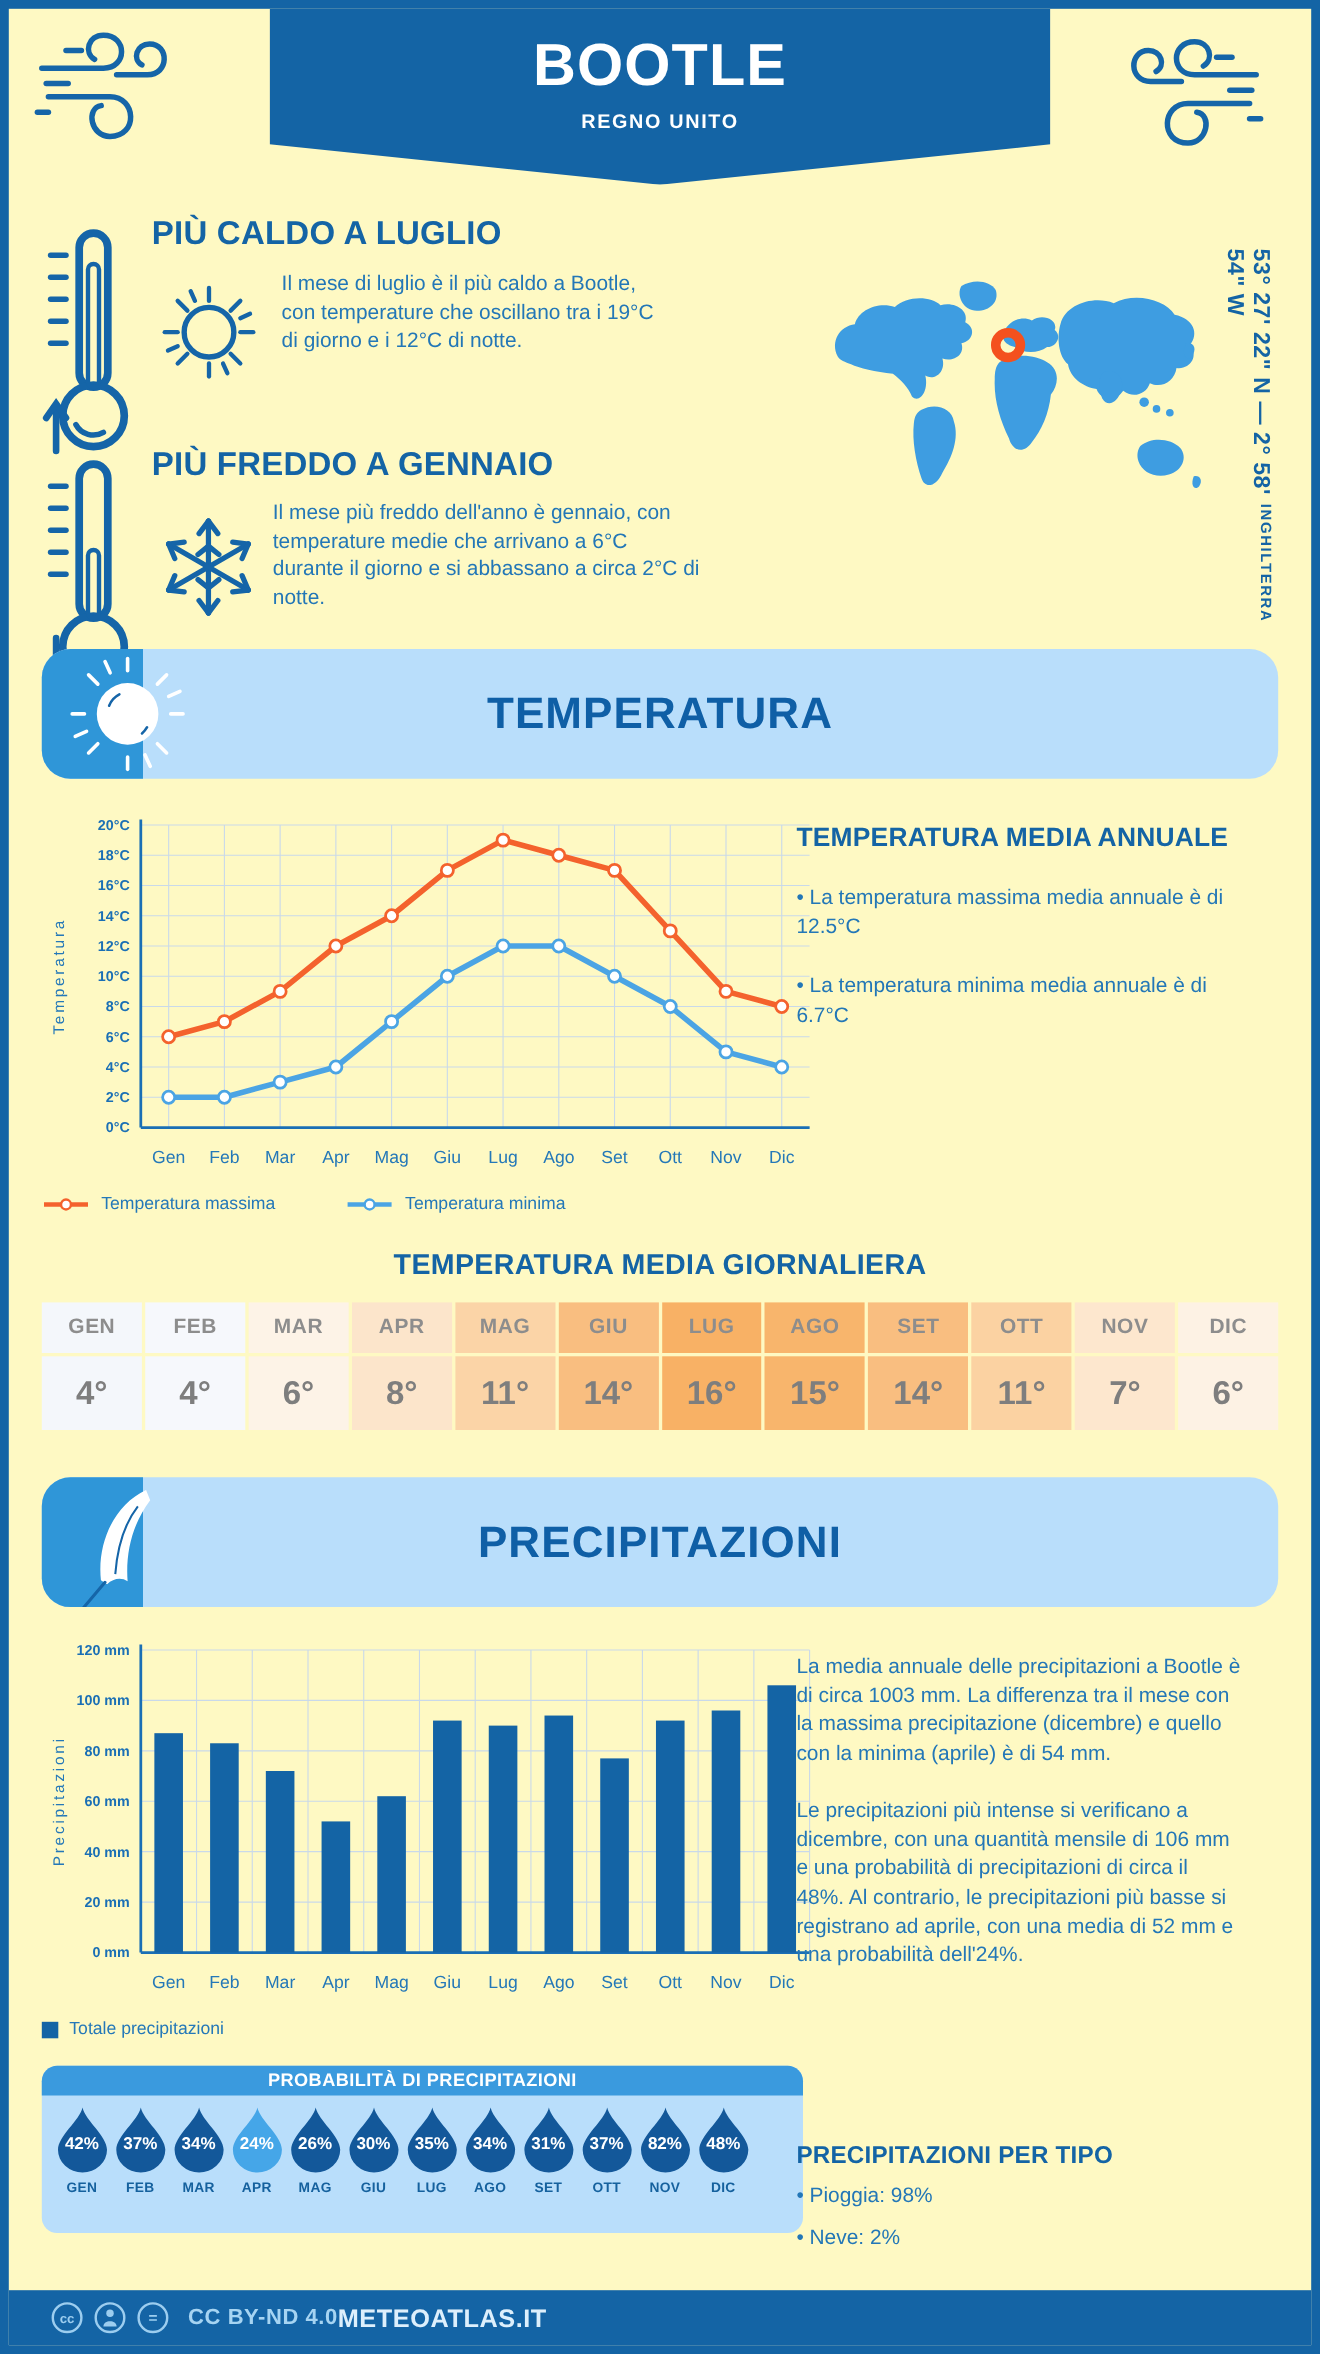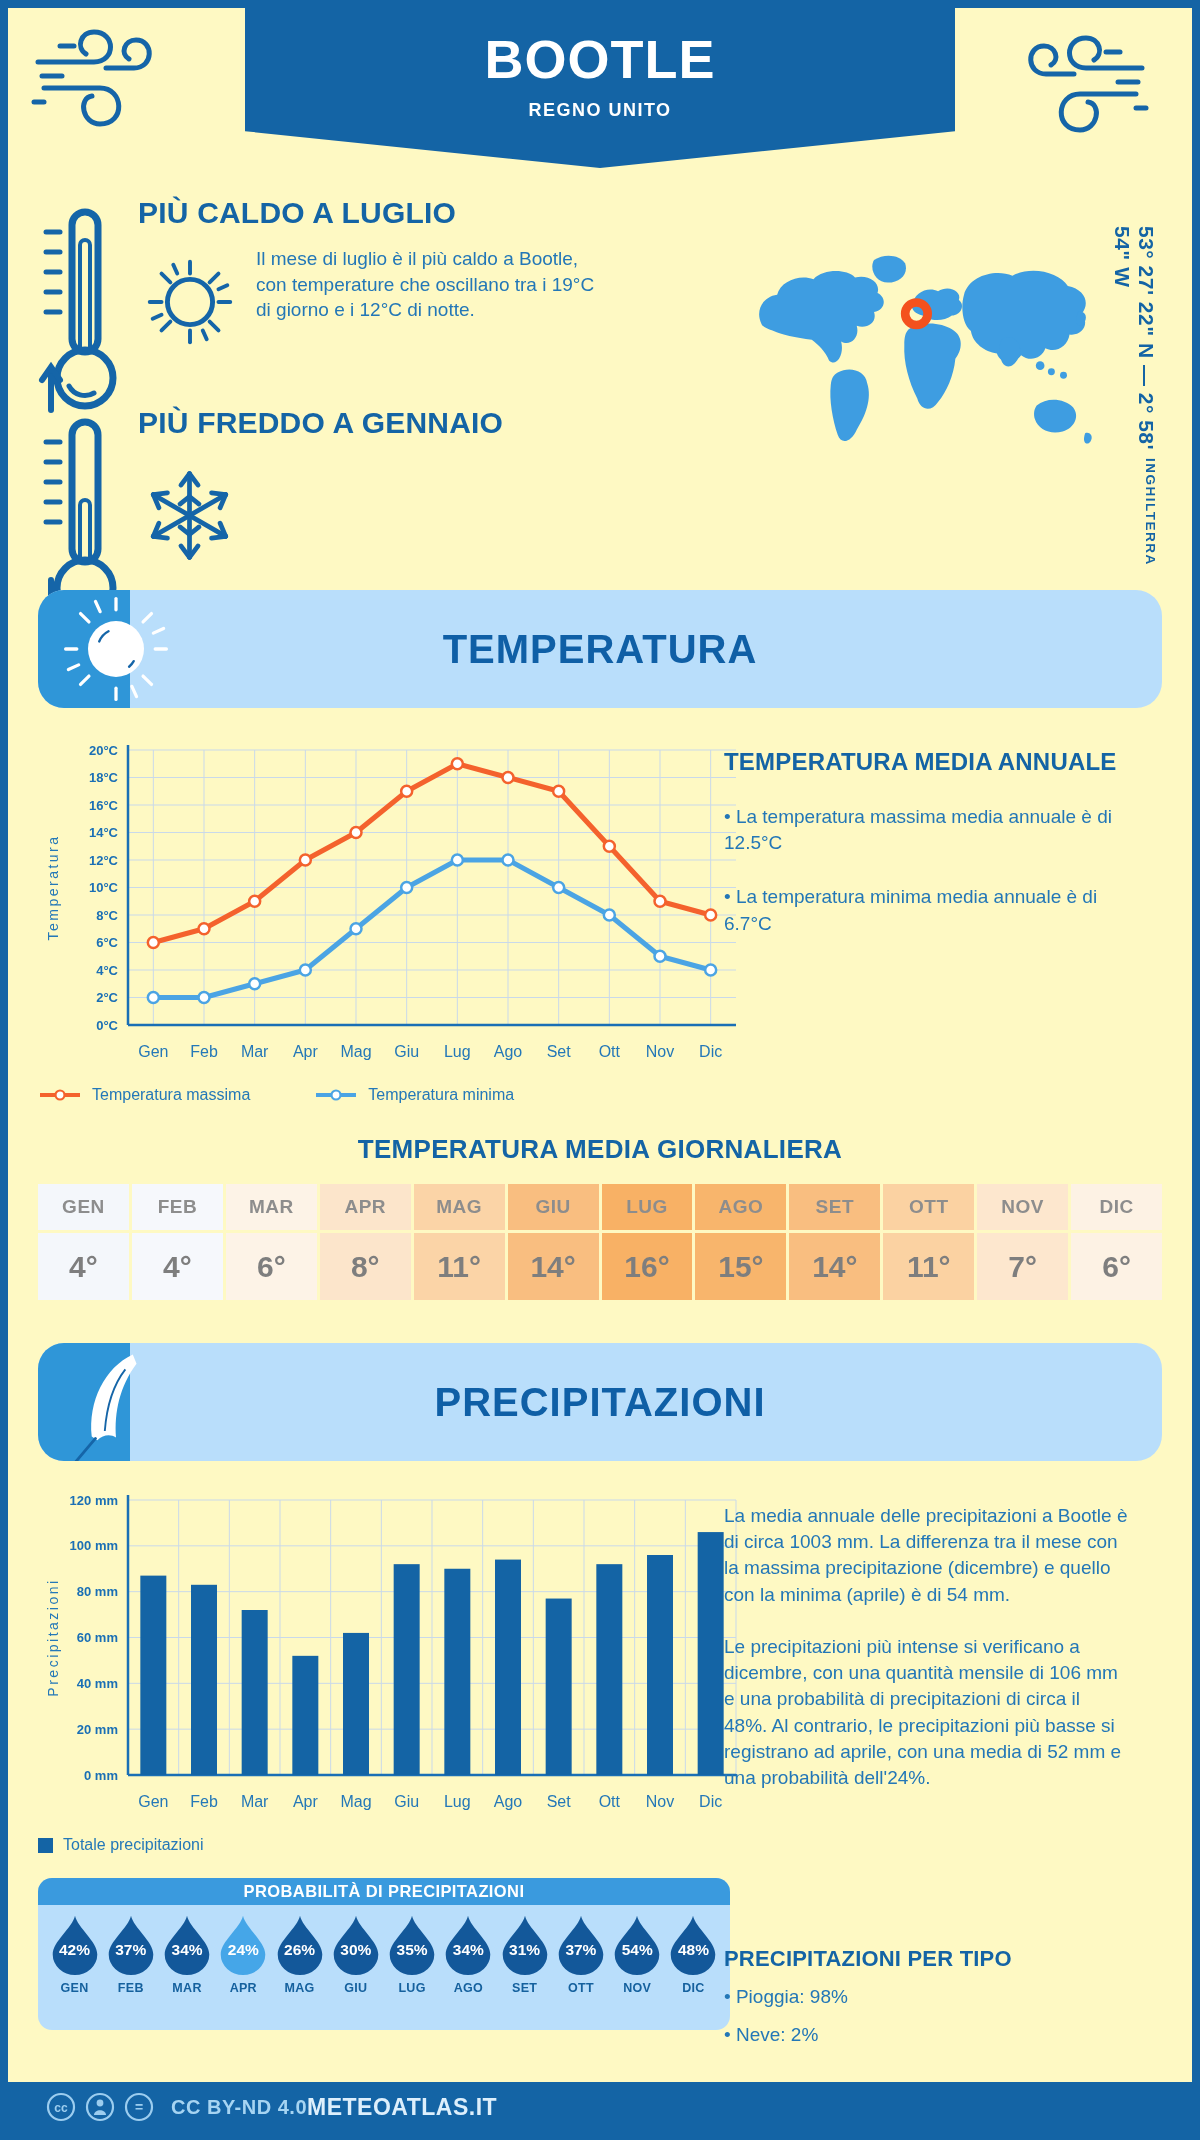--- a/index.html
+++ b/index.html
@@ -81,21 +81,21 @@
   .month-table{position:absolute;left:30px;top:1176px;width:1124px;height:116px;display:flex;gap:3px;}
   .mt-col{flex:1;display:flex;flex-direction:column;gap:3px;text-align:center;}
   .mt-head{height:46px;display:flex;align-items:center;justify-content:center;
     font-size:19px;font-weight:700;color:#8D8D8D;letter-spacing:0.5px;}
   .mt-val{flex:1;display:flex;align-items:center;justify-content:center;
     font-size:30px;font-weight:700;color:#7E7E7E;}
   
   .prob-panel{position:absolute;left:30px;top:1870px;width:692px;height:152px;background:#B9DEFB;border-radius:14px;}
   .prob-header{height:27px;background:#3A9ADE;border-radius:14px 14px 0 0;display:flex;align-items:center;justify-content:center;
     color:#fff;font-size:16.5px;font-weight:700;letter-spacing:0.4px;}
-  .drops-row{display:flex;justify-content:space-between;padding:9px 10px 6px 10px;}
+  .drops-row{display:flex;justify-content:flex-start;padding:9px 10px 6px 10px;}
   .drop{position:relative;width:53px;text-align:center;}
   .drop-pct{position:absolute;top:27px;left:0;right:0;color:#fff;font-weight:700;font-size:15.5px;}
   .drop-month{display:block;margin-top:1px;color:#15619E;font-weight:700;font-size:12.5px;letter-spacing:0.3px;}
   
   .footer{position:absolute;left:0;right:0;bottom:0;height:50px;background:#1464A5;
     display:flex;align-items:center;justify-content:flex-start;padding:0 38px;}
   .footer-left{display:flex;align-items:center;gap:9px;}
   .cc-text{color:#A6D4F2;font-size:20px;font-weight:700;letter-spacing:0.5px;margin-left:8px;}
   .footer-site{color:#DDEFFC;font-size:23px;font-weight:800;letter-spacing:0.5px;}
 </style>
@@ -216,20 +216,21 @@
         </g>
         <g transform="rotate(120 50 50)">
           <path d="M50 6 V94"></path>
             <path d="M50 6 L41 18"></path>
             <path d="M50 6 L59 18"></path>
             <path d="M50 94 L41 82"></path>
             <path d="M50 94 L59 82"></path>
         </g>
       </svg>
     </span>
+    <div class="fact-text">Il mese più freddo dell'anno è gennaio, con temperature medie che arrivano a 6°C durante il giorno e si abbassano a circa 2°C di notte.</div>
   </div>
 
   <div class="map-wrap">
     <svg width="372" height="302" viewBox="0 0 430 260">
       <g fill="#3E9DE1">
         <path d="M18 92 C10 76 20 60 36 58 C40 42 62 34 78 40 C90 28 116 28 126 38 C142 34 156 44 152 56 C164 62 160 76 148 78 C152 90 140 98 128 94 C132 108 120 118 110 112 C114 128 104 142 96 134 C92 124 84 116 76 110 C58 108 40 104 32 100 C26 98 20 96 18 92 Z"></path>
         <path d="M148 18 C160 10 178 12 184 22 C188 34 178 44 164 44 C150 44 142 28 148 18 Z"></path>
         <path d="M106 148 C120 140 138 146 140 160 C146 178 138 198 128 214 C122 228 110 232 106 220 C100 202 96 180 98 162 C99 154 101 151 106 148 Z"></path>
         <path d="M192 70 C194 56 210 48 222 54 C234 46 250 54 246 64 C254 70 248 82 238 82 C228 90 210 88 204 82 C196 80 191 76 192 70 Z"></path>
         <path d="M188 98 C202 88 226 90 238 98 C252 106 250 122 242 132 C240 152 232 170 222 182 C214 194 202 192 198 178 C188 158 182 136 183 116 C183 108 184 102 188 98 Z"></path>
@@ -582,21 +583,21 @@
      <svg width="48" height="62" viewBox="0 0 56 72">
        <path d="M28 2 C31 16 54 32 54 47 A26 24 0 1 1 2 47 C2 32 25 16 28 2 Z" fill="#13589A"></path>
      </svg>
      <span class="drop-pct">37%</span>
      <span class="drop-month">OTT</span>
    </div>
         <div class="drop">
      <svg width="48" height="62" viewBox="0 0 56 72">
        <path d="M28 2 C31 16 54 32 54 47 A26 24 0 1 1 2 47 C2 32 25 16 28 2 Z" fill="#13589A"></path>
      </svg>
-     <span class="drop-pct">54%</span>
+     <span class="drop-pct">82%</span>
      <span class="drop-month">NOV</span>
    </div>
         <div class="drop">
      <svg width="48" height="62" viewBox="0 0 56 72">
        <path d="M28 2 C31 16 54 32 54 47 A26 24 0 1 1 2 47 C2 32 25 16 28 2 Z" fill="#13589A"></path>
      </svg>
      <span class="drop-pct">48%</span>
      <span class="drop-month">DIC</span>
    </div>
       </div>

